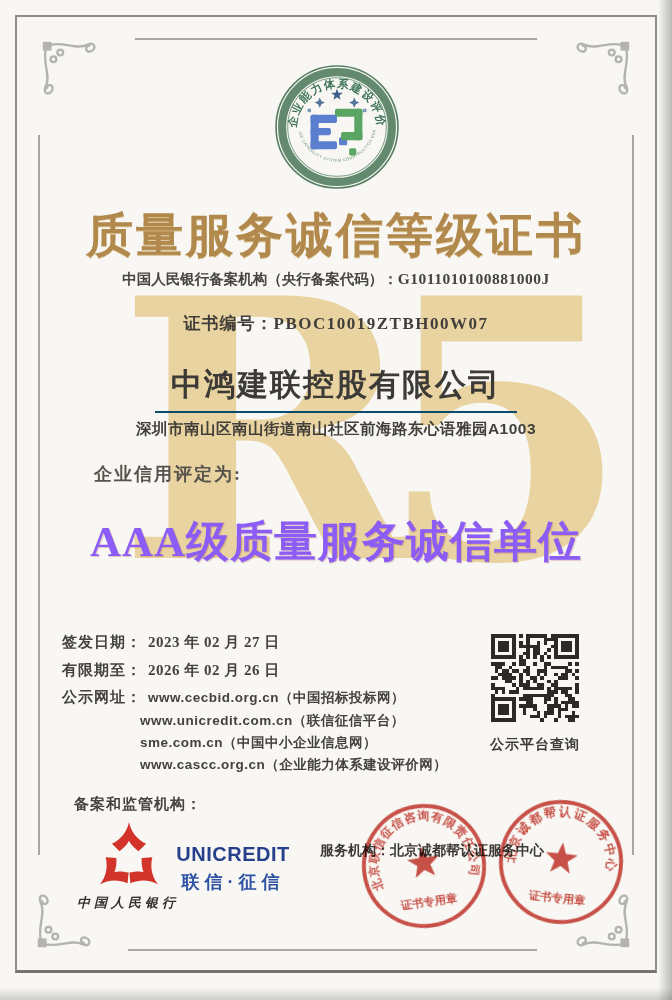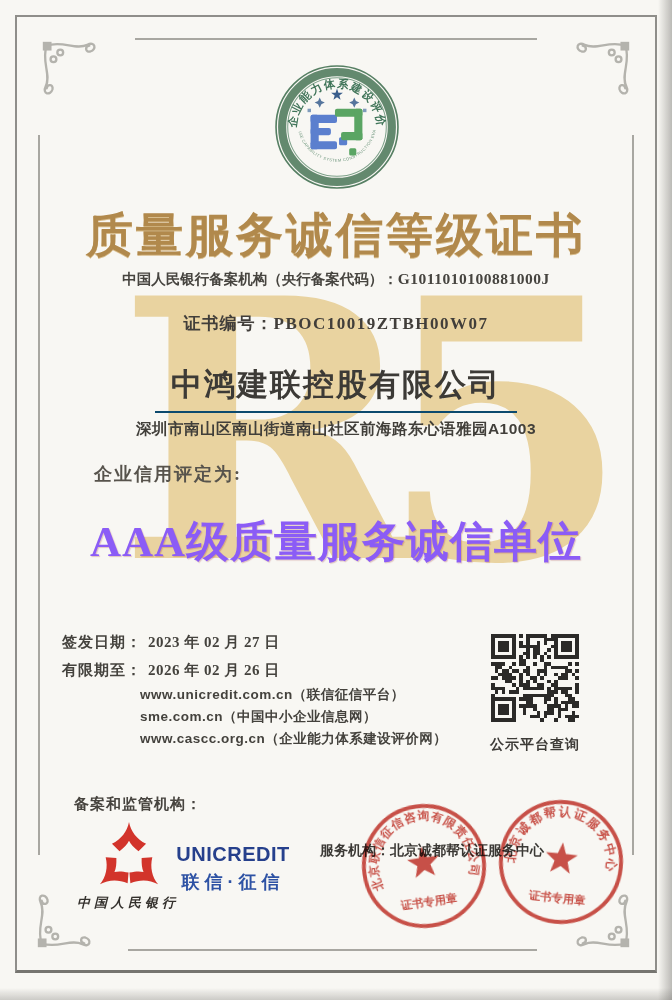--- a/index.html
+++ b/index.html
@@ -194,20 +194,23 @@
 
     <div class="rating-intro">企业信用评定为:</div>
     <div class="grade">AAA级质量服务诚信单位</div>
 
     <div class="details">
       <div class="line">
         <span class="lbl">签发日期：</span><span>2023 年 02 月 27 日</span>
       </div>
       <div class="line">
         <span class="lbl">有限期至：</span><span>2026 年 02 月 26 日</span>
+      </div>
+      <div class="line url-line" style="height:26px;line-height:26px;">
+        <span class="lbl" style="font-family:'Liberation Serif',serif;font-size:15px;">公示网址：</span><span>www.cecbid.org.cn（中国招标投标网）</span>
       </div>
       <div class="line url-line indent">
         <span>www.unicredit.com.cn（联信征信平台）</span>
       </div>
       <div class="line url-line indent">
         <span>sme.com.cn（中国中小企业信息网）</span>
       </div>
       <div class="line url-line indent">
         <span>www.cascc.org.cn（企业能力体系建设评价网）</span>
       </div>

